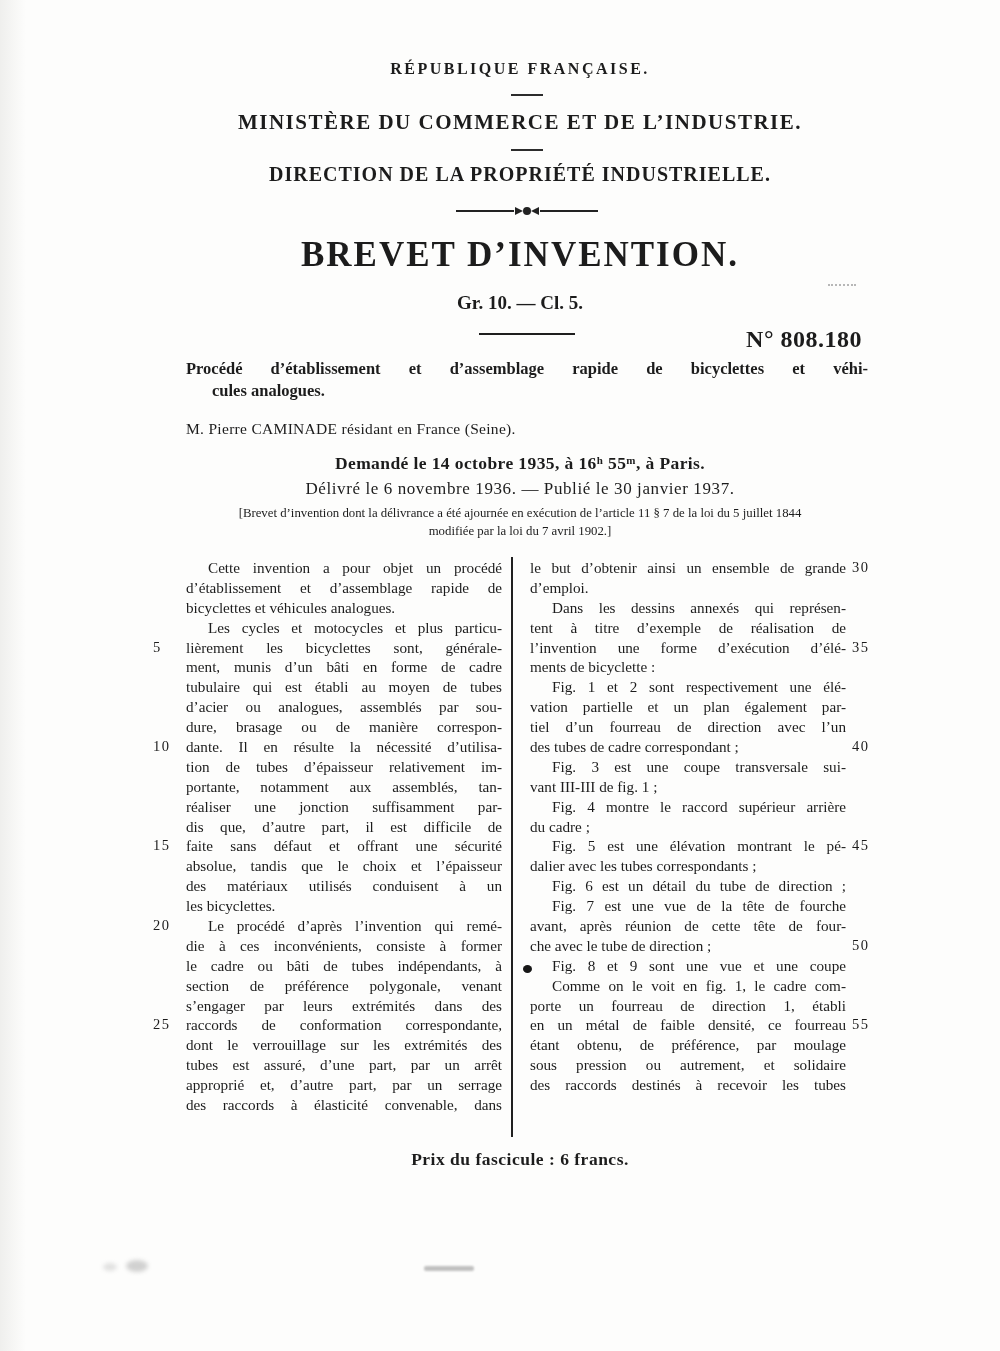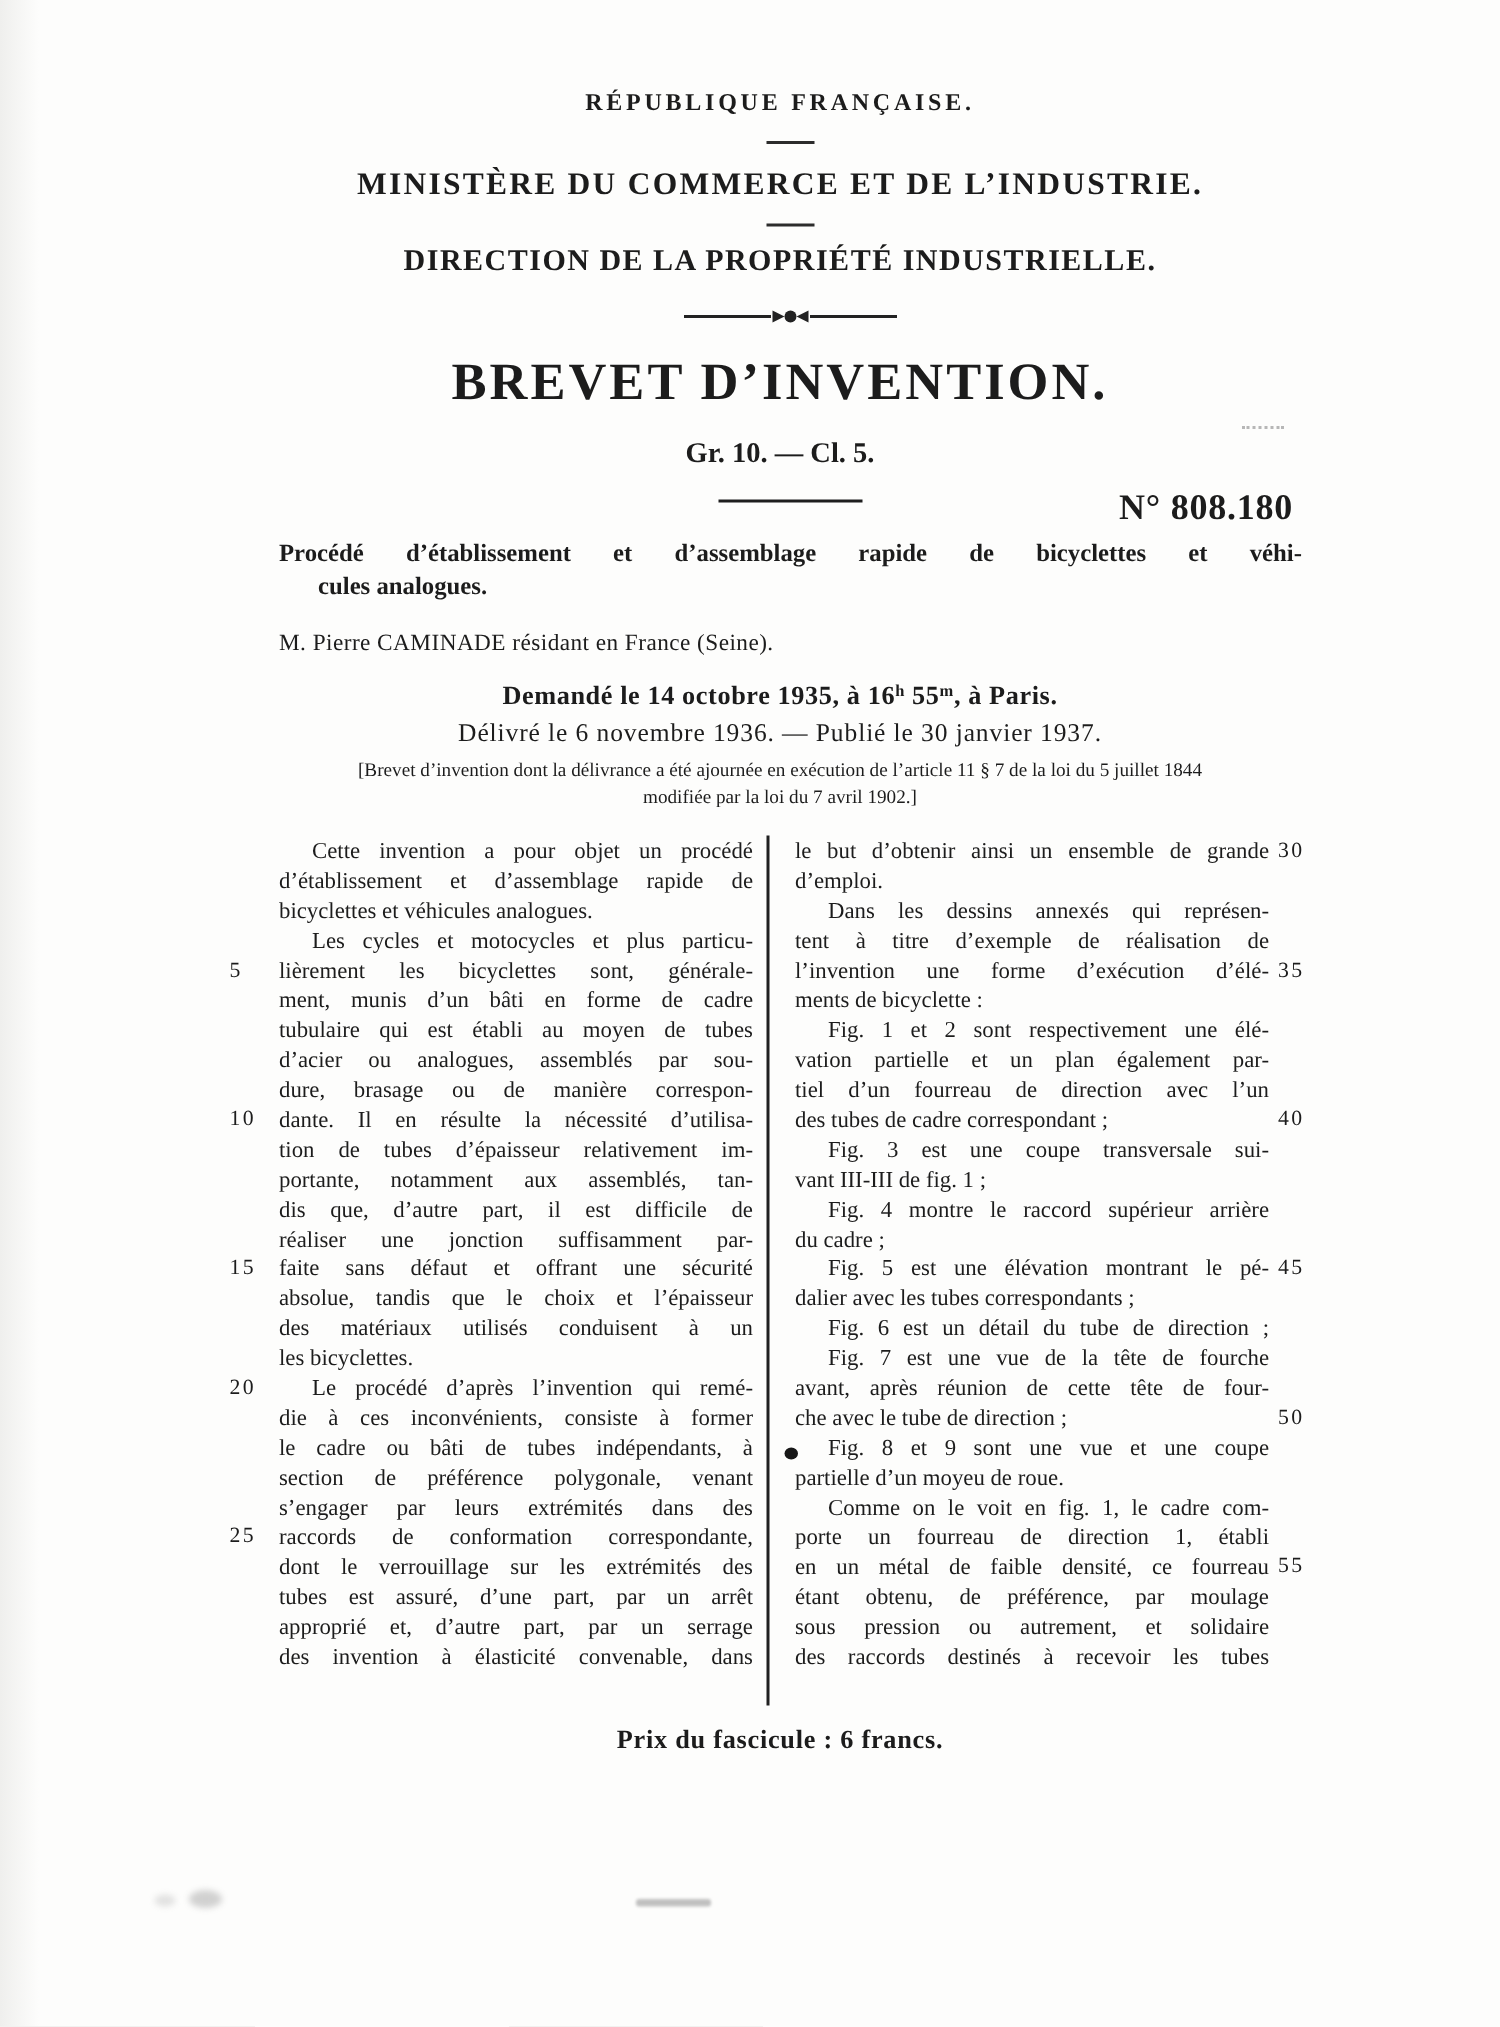--- a/index.html
+++ b/index.html
@@ -115,36 +115,36 @@
       <div class="bline flush"><span class="btext">bicyclettes et véhicules analogues.</span></div>
       <div class="bline indent"><span class="btext">Les cycles et motocycles et plus particu-</span></div>
       <div class="bline"><span class="lnum lside">5</span><span class="btext">lièrement les bicyclettes sont, générale-</span></div>
       <div class="bline"><span class="btext">ment, munis d’un bâti en forme de cadre</span></div>
       <div class="bline"><span class="btext">tubulaire qui est établi au moyen de tubes</span></div>
       <div class="bline"><span class="btext">d’acier ou analogues, assemblés par sou-</span></div>
       <div class="bline"><span class="btext">dure, brasage ou de manière correspon-</span></div>
       <div class="bline"><span class="lnum lside">10</span><span class="btext">dante. Il en résulte la nécessité d’utilisa-</span></div>
       <div class="bline"><span class="btext">tion de tubes d’épaisseur relativement im-</span></div>
       <div class="bline"><span class="btext">portante, notamment aux assemblés, tan-</span></div>
+      <div class="bline"><span class="btext">réaliser une jonction suffisamment par-</span></div>
       <div class="bline"><span class="btext">dis que, d’autre part, il est difficile de</span></div>
-      <div class="bline"><span class="btext">réaliser une jonction suffisamment par-</span></div>
       <div class="bline"><span class="lnum lside">15</span><span class="btext">faite sans défaut et offrant une sécurité</span></div>
       <div class="bline"><span class="btext">absolue, tandis que le choix et l’épaisseur</span></div>
       <div class="bline"><span class="btext">des matériaux utilisés conduisent à un</span></div>
       <div class="bline flush"><span class="btext">les bicyclettes.</span></div>
       <div class="bline indent"><span class="lnum lside">20</span><span class="btext">Le procédé d’après l’invention qui remé-</span></div>
       <div class="bline"><span class="btext">die à ces inconvénients, consiste à former</span></div>
       <div class="bline"><span class="btext">le cadre ou bâti de tubes indépendants, à</span></div>
       <div class="bline"><span class="btext">section de préférence polygonale, venant</span></div>
       <div class="bline"><span class="btext">s’engager par leurs extrémités dans des</span></div>
       <div class="bline"><span class="lnum lside">25</span><span class="btext">raccords de conformation correspondante,</span></div>
       <div class="bline"><span class="btext">dont le verrouillage sur les extrémités des</span></div>
       <div class="bline"><span class="btext">tubes est assuré, d’une part, par un arrêt</span></div>
       <div class="bline"><span class="btext">approprié et, d’autre part, par un serrage</span></div>
-      <div class="bline"><span class="btext">des invention à élasticité convenable, dans</span></div>
+      <div class="bline"><span class="btext">des raccords à élasticité convenable, dans</span></div>
     </div>
   <div class="bcol" id="col-right">
       <div class="bline"><span class="lnum rside">30</span><span class="btext">le but d’obtenir ainsi un ensemble de grande</span></div>
       <div class="bline flush"><span class="btext">d’emploi.</span></div>
       <div class="bline indent"><span class="btext">Dans les dessins annexés qui représen-</span></div>
       <div class="bline"><span class="btext">tent à titre d’exemple de réalisation de</span></div>
       <div class="bline"><span class="lnum rside">35</span><span class="btext">l’invention une forme d’exécution d’élé-</span></div>
       <div class="bline flush"><span class="btext">ments de bicyclette :</span></div>
       <div class="bline indent"><span class="btext">Fig. 1 et 2 sont respectivement une élé-</span></div>
       <div class="bline"><span class="btext">vation partielle et un plan également par-</span></div>
@@ -154,21 +154,20 @@
       <div class="bline flush"><span class="btext">vant III-III de fig. 1 ;</span></div>
       <div class="bline indent"><span class="btext">Fig. 4 montre le raccord supérieur arrière</span></div>
       <div class="bline flush"><span class="btext">du cadre ;</span></div>
       <div class="bline indent"><span class="lnum rside">45</span><span class="btext">Fig. 5 est une élévation montrant le pé-</span></div>
       <div class="bline flush"><span class="btext">dalier avec les tubes correspondants ;</span></div>
       <div class="bline indent"><span class="btext">Fig. 6 est un détail du tube de direction ;</span></div>
       <div class="bline indent"><span class="btext">Fig. 7 est une vue de la tête de fourche</span></div>
       <div class="bline"><span class="btext">avant, après réunion de cette tête de four-</span></div>
       <div class="bline flush"><span class="lnum rside">50</span><span class="btext">che avec le tube de direction ;</span></div>
       <div class="bline indent"><span class="inkdot"></span><span class="btext">Fig. 8 et 9 sont une vue et une coupe</span></div>
-      <div class="bline flush"><span class="btext">partielle d’un moyeu de roue.</span></div>
       <div class="bline indent"><span class="btext">Comme on le voit en fig. 1, le cadre com-</span></div>
       <div class="bline"><span class="btext">porte un fourreau de direction 1, établi</span></div>
       <div class="bline"><span class="lnum rside">55</span><span class="btext">en un métal de faible densité, ce fourreau</span></div>
       <div class="bline"><span class="btext">étant obtenu, de préférence, par moulage</span></div>
       <div class="bline"><span class="btext">sous pression ou autrement, et solidaire</span></div>
       <div class="bline"><span class="btext">des raccords destinés à recevoir les tubes</span></div>
     </div>
 
   <div class="hdr" id="footer">Prix du fascicule : 6 francs.</div>
 

